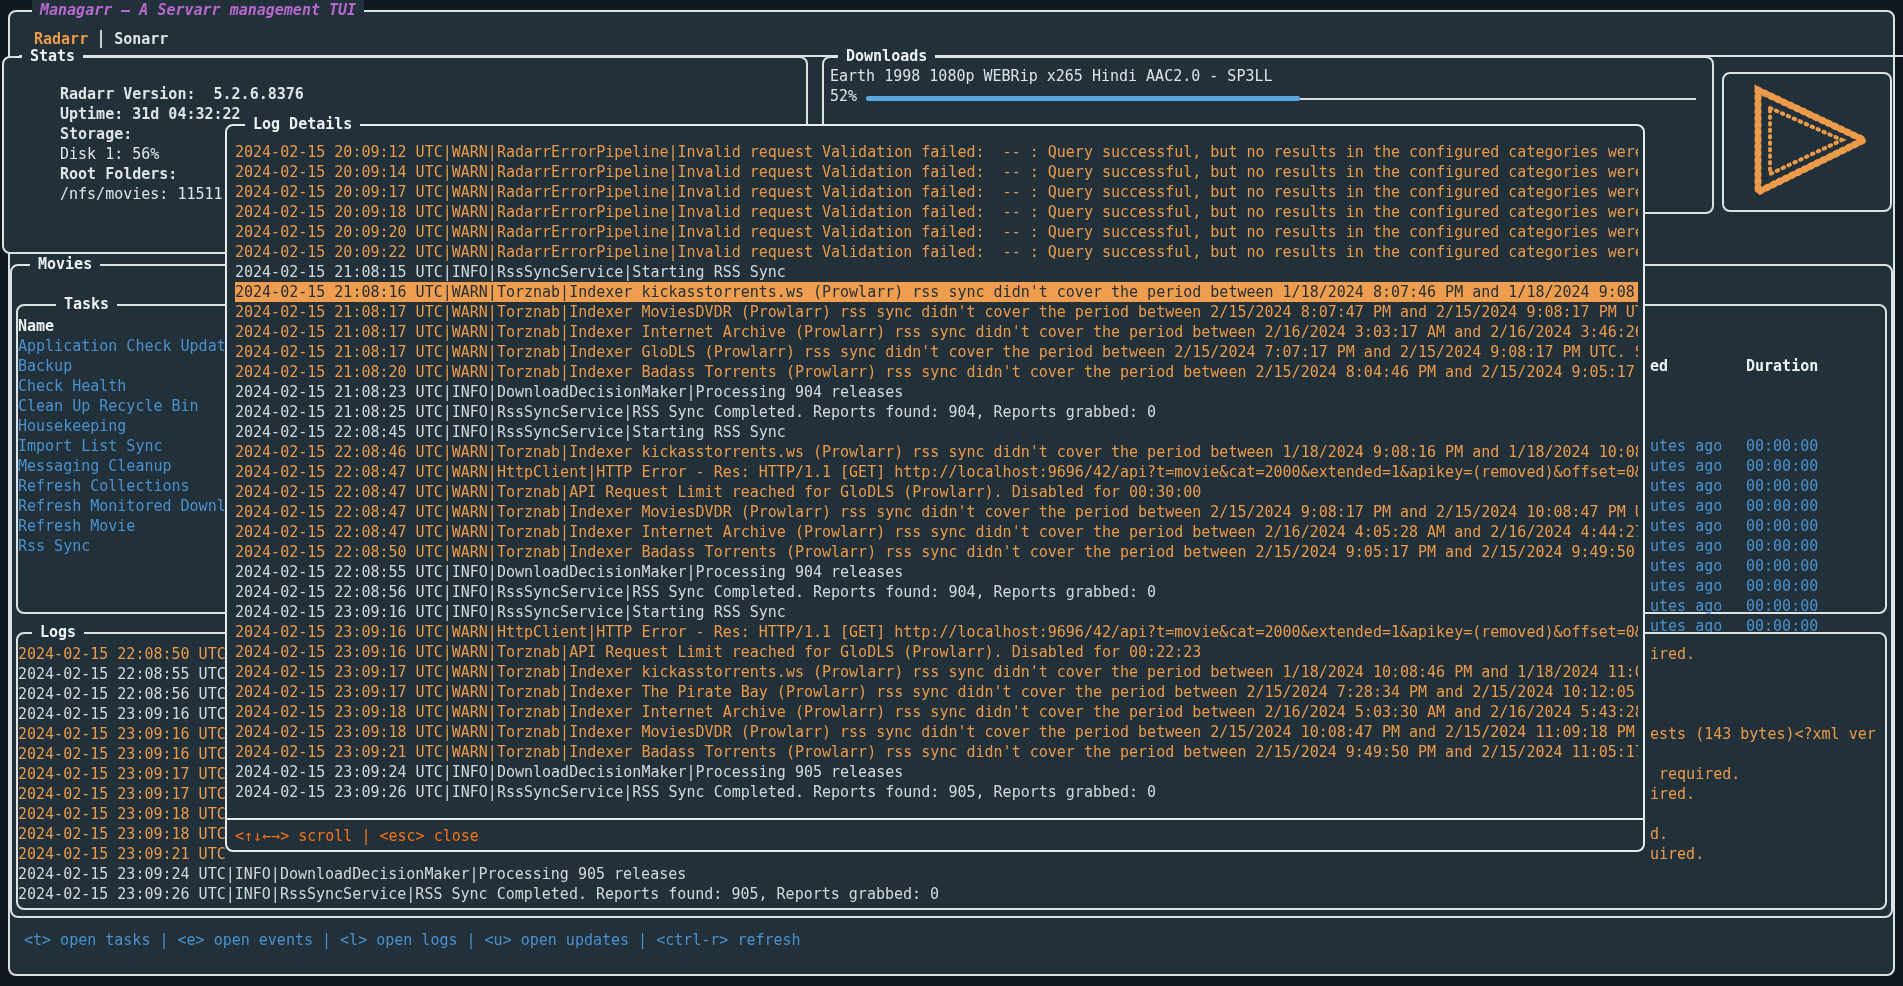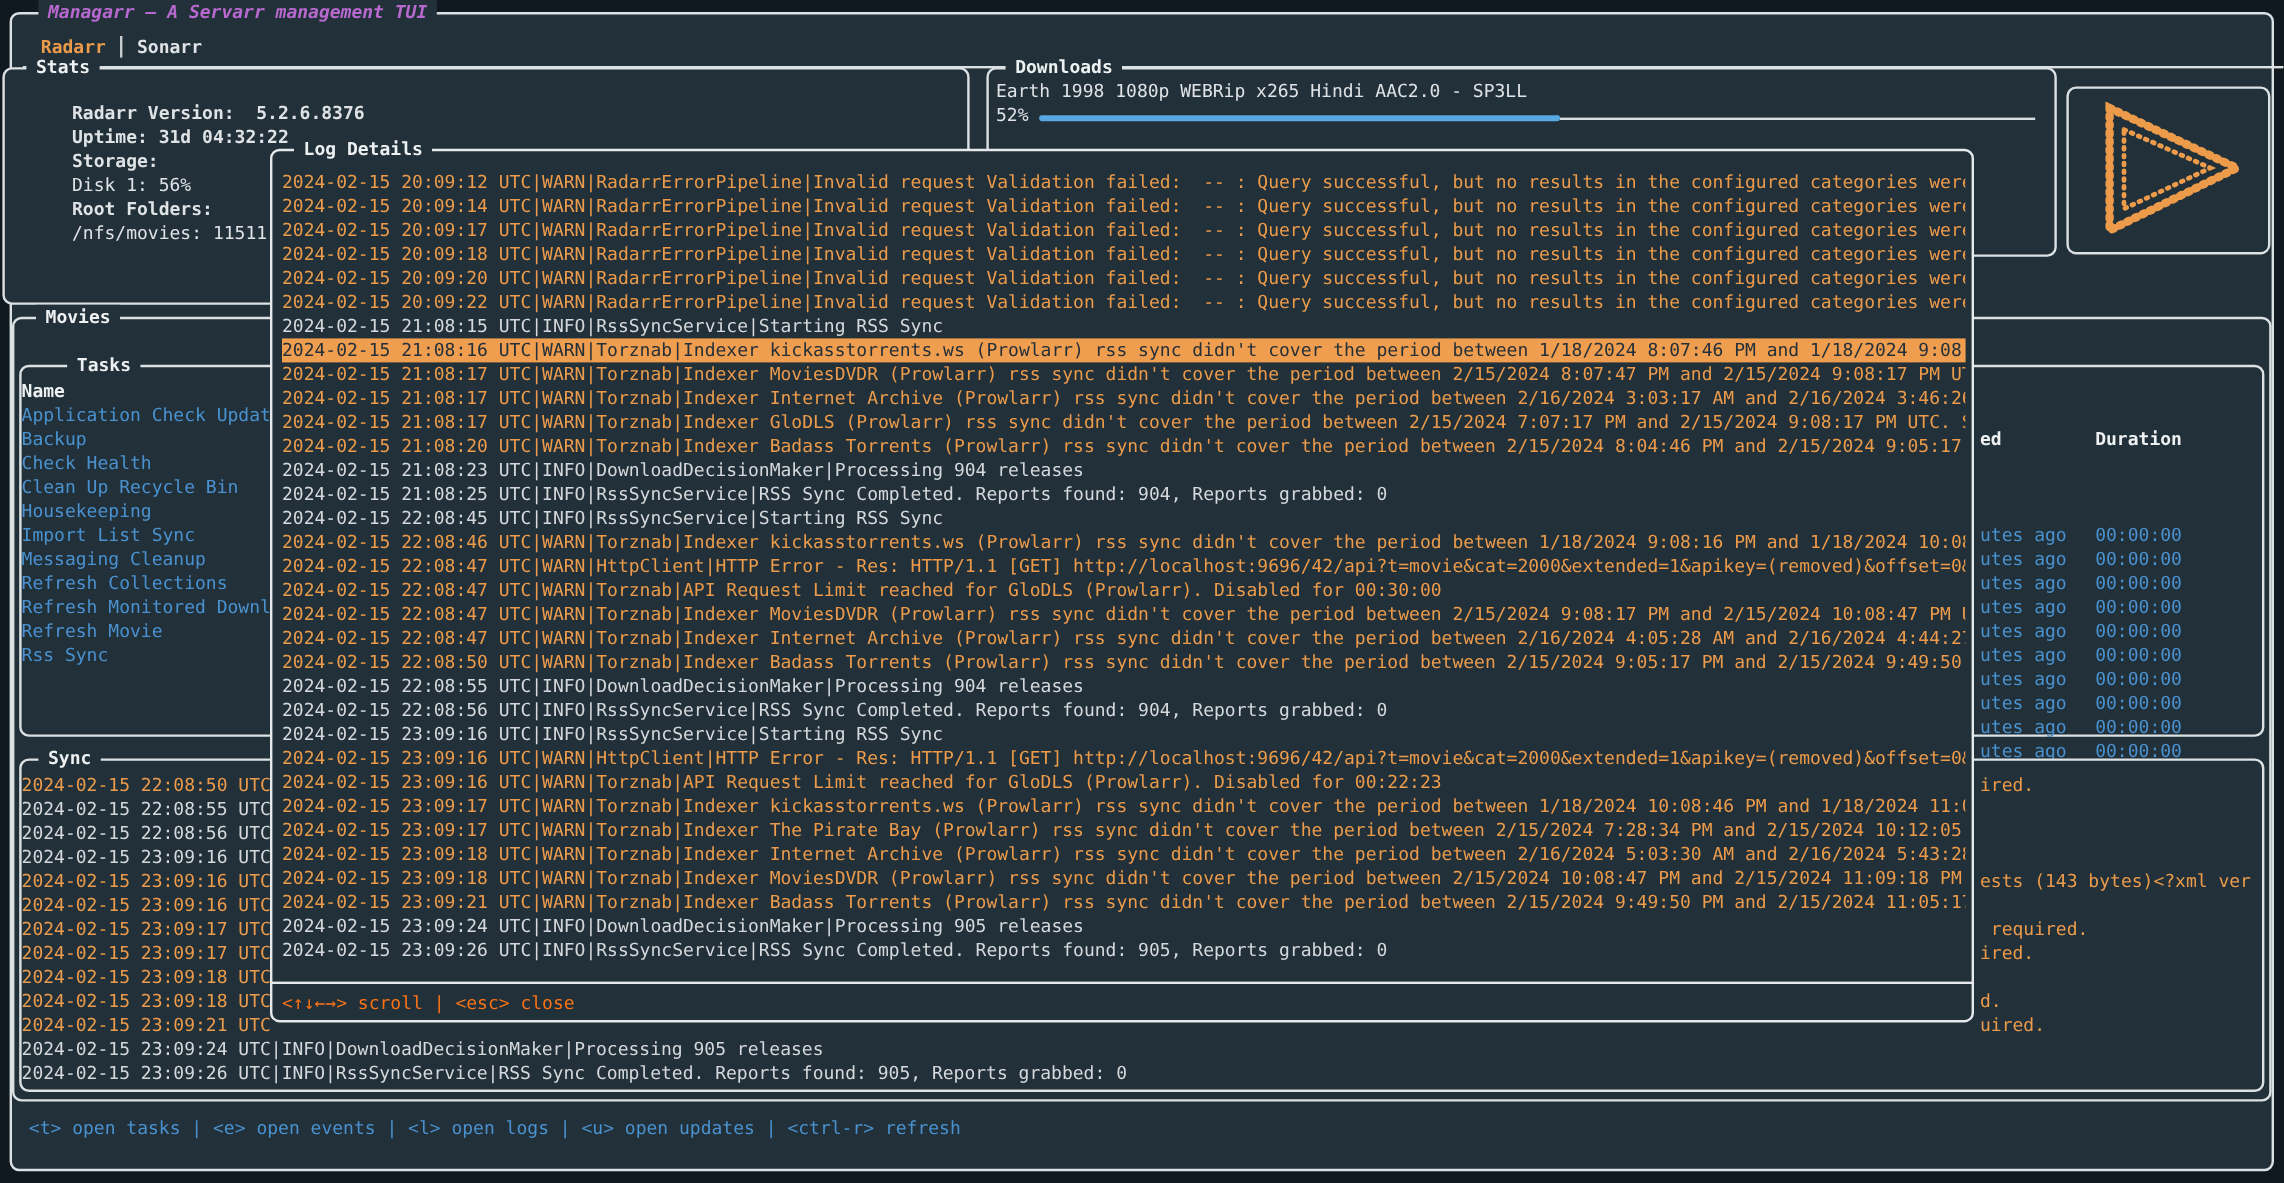--- a/index.html
+++ b/index.html
@@ -147,21 +147,21 @@
         <div class="trow">Refresh Movie</div>
         <div class="trow">Rss Sync</div>
       </div>
     <div class="tasks-right">
       <div class="rhead"><span class="h1">ed</span><span>Duration</span></div>
       
     <div class="rrow"><span class="ago">utes ago</span><span class="dur">00:00:00</span></div><div class="rrow"><span class="ago">utes ago</span><span class="dur">00:00:00</span></div><div class="rrow"><span class="ago">utes ago</span><span class="dur">00:00:00</span></div><div class="rrow"><span class="ago">utes ago</span><span class="dur">00:00:00</span></div><div class="rrow"><span class="ago">utes ago</span><span class="dur">00:00:00</span></div><div class="rrow"><span class="ago">utes ago</span><span class="dur">00:00:00</span></div><div class="rrow"><span class="ago">utes ago</span><span class="dur">00:00:00</span></div><div class="rrow"><span class="ago">utes ago</span><span class="dur">00:00:00</span></div><div class="rrow"><span class="ago">utes ago</span><span class="dur">00:00:00</span></div><div class="rrow"><span class="ago">utes ago</span><span class="dur">00:00:00</span></div><div class="rrow"><span class="ago">utes ago</span><span class="dur">00:00:00</span></div><div class="rrow"><span class="ago">utes ago</span><span class="dur">00:00:00</span></div><div class="rrow"><span class="ago">utes ago</span><span class="dur">00:00:10</span></div></div>
   </div>
 
   <div class="box logsbox">
-    <div class="ptitle" style="left:14px">Sync</div>
+    <div class="ptitle" style="left:14px">Logs</div>
     <div class="logs-body">
 
     <div class="logrow warn"><span class="t">2024-02-15 22:08:50 UTC</span><span class="frag">ired.</span></div>
         <div class="logrow info"><span class="t">2024-02-15 22:08:55 UTC</span><span class="frag"></span></div>
         <div class="logrow info"><span class="t">2024-02-15 22:08:56 UTC</span><span class="frag"></span></div>
         <div class="logrow info"><span class="t">2024-02-15 23:09:16 UTC</span><span class="frag"></span></div>
         <div class="logrow warn"><span class="t">2024-02-15 23:09:16 UTC</span><span class="frag">ests (143 bytes)&lt;?xml ver</span></div>
         <div class="logrow warn"><span class="t">2024-02-15 23:09:16 UTC</span><span class="frag"></span></div>
         <div class="logrow warn"><span class="t">2024-02-15 23:09:17 UTC</span><span class="frag"> required.</span></div>
         <div class="logrow warn"><span class="t">2024-02-15 23:09:17 UTC</span><span class="frag">ired.</span></div>

